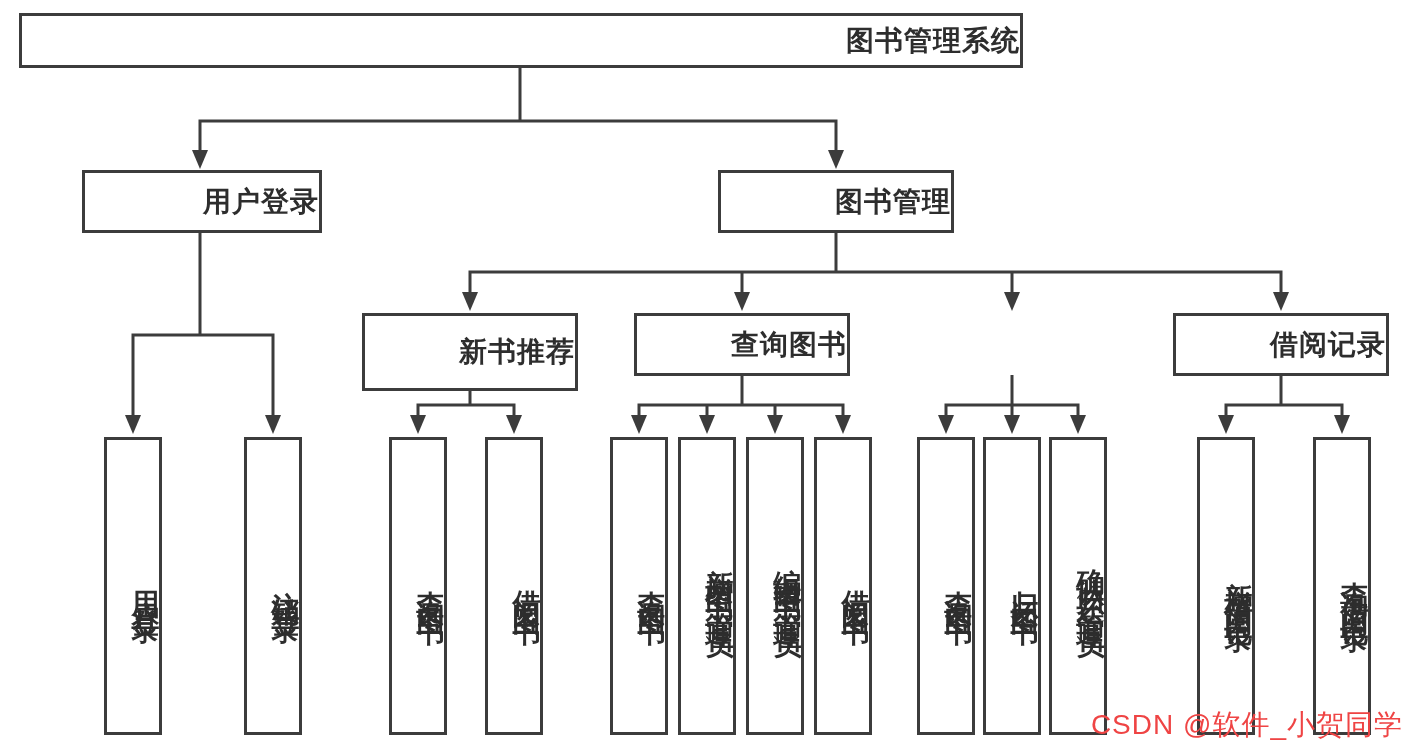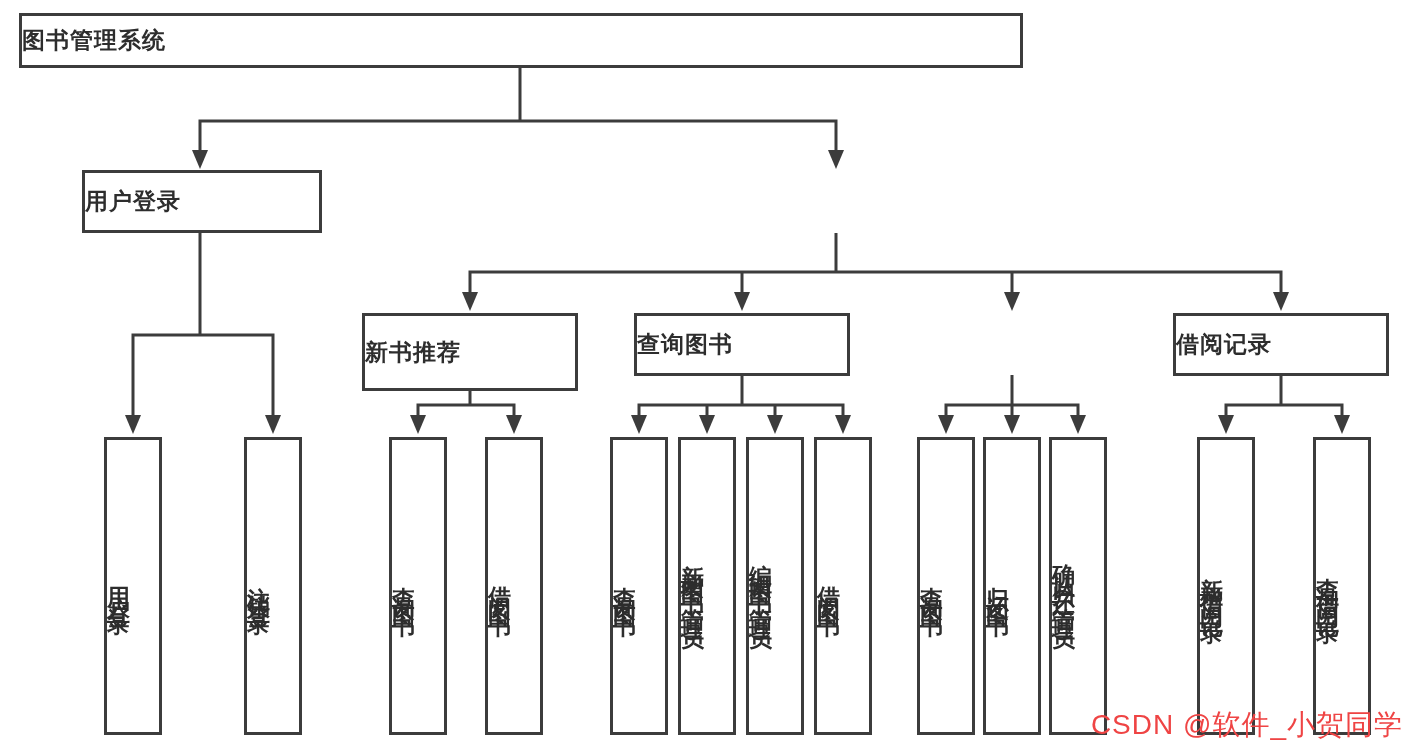--- a/index.html
+++ b/index.html
@@ -17,23 +17,23 @@
     width: 1405px; height: 747px;
     pointer-events: none;
   }
   .box {
     position: absolute;
     box-sizing: border-box;
     background: #ffffff;
     border: 3px solid #3c3c3c;
     display: flex;
     align-items: center;
-    justify-content: flex-start;
+    justify-content: flex-end;
     color: #2d2d2d;
-    font-size: 23px;
+    font-size: 28px;
     font-weight: 600;
   }
   .box.h span {
     white-space: nowrap;
     letter-spacing: 1px;
   }
   .box.v span {
     writing-mode: vertical-rl;
     text-orientation: mixed;
     letter-spacing: 9px;
@@ -113,20 +113,23 @@
     </g>
   </svg>
 
   <div class="box h" style="left:19px; top:13px; width:1004px; height:55px;">
     <span>图书管理系统</span>
   </div>
 
   <div class="box h" style="left:82px; top:170px; width:240px; height:63px;">
     <span>用户登录</span>
   </div>
+  <div class="box h" style="left:718px; top:170px; width:236px; height:63px;">
+    <span>图书管理</span>
+  </div>
 
   <div class="box h" style="left:362px; top:313px; width:216px; height:78px;">
     <span>新书推荐</span>
   </div>
   <div class="box h" style="left:634px; top:313px; width:216px; height:63px;">
     <span>查询图书</span>
   </div>
   <div class="box h" style="left:1173px; top:313px; width:216px; height:63px;">
     <span>借阅记录</span>
   </div>

